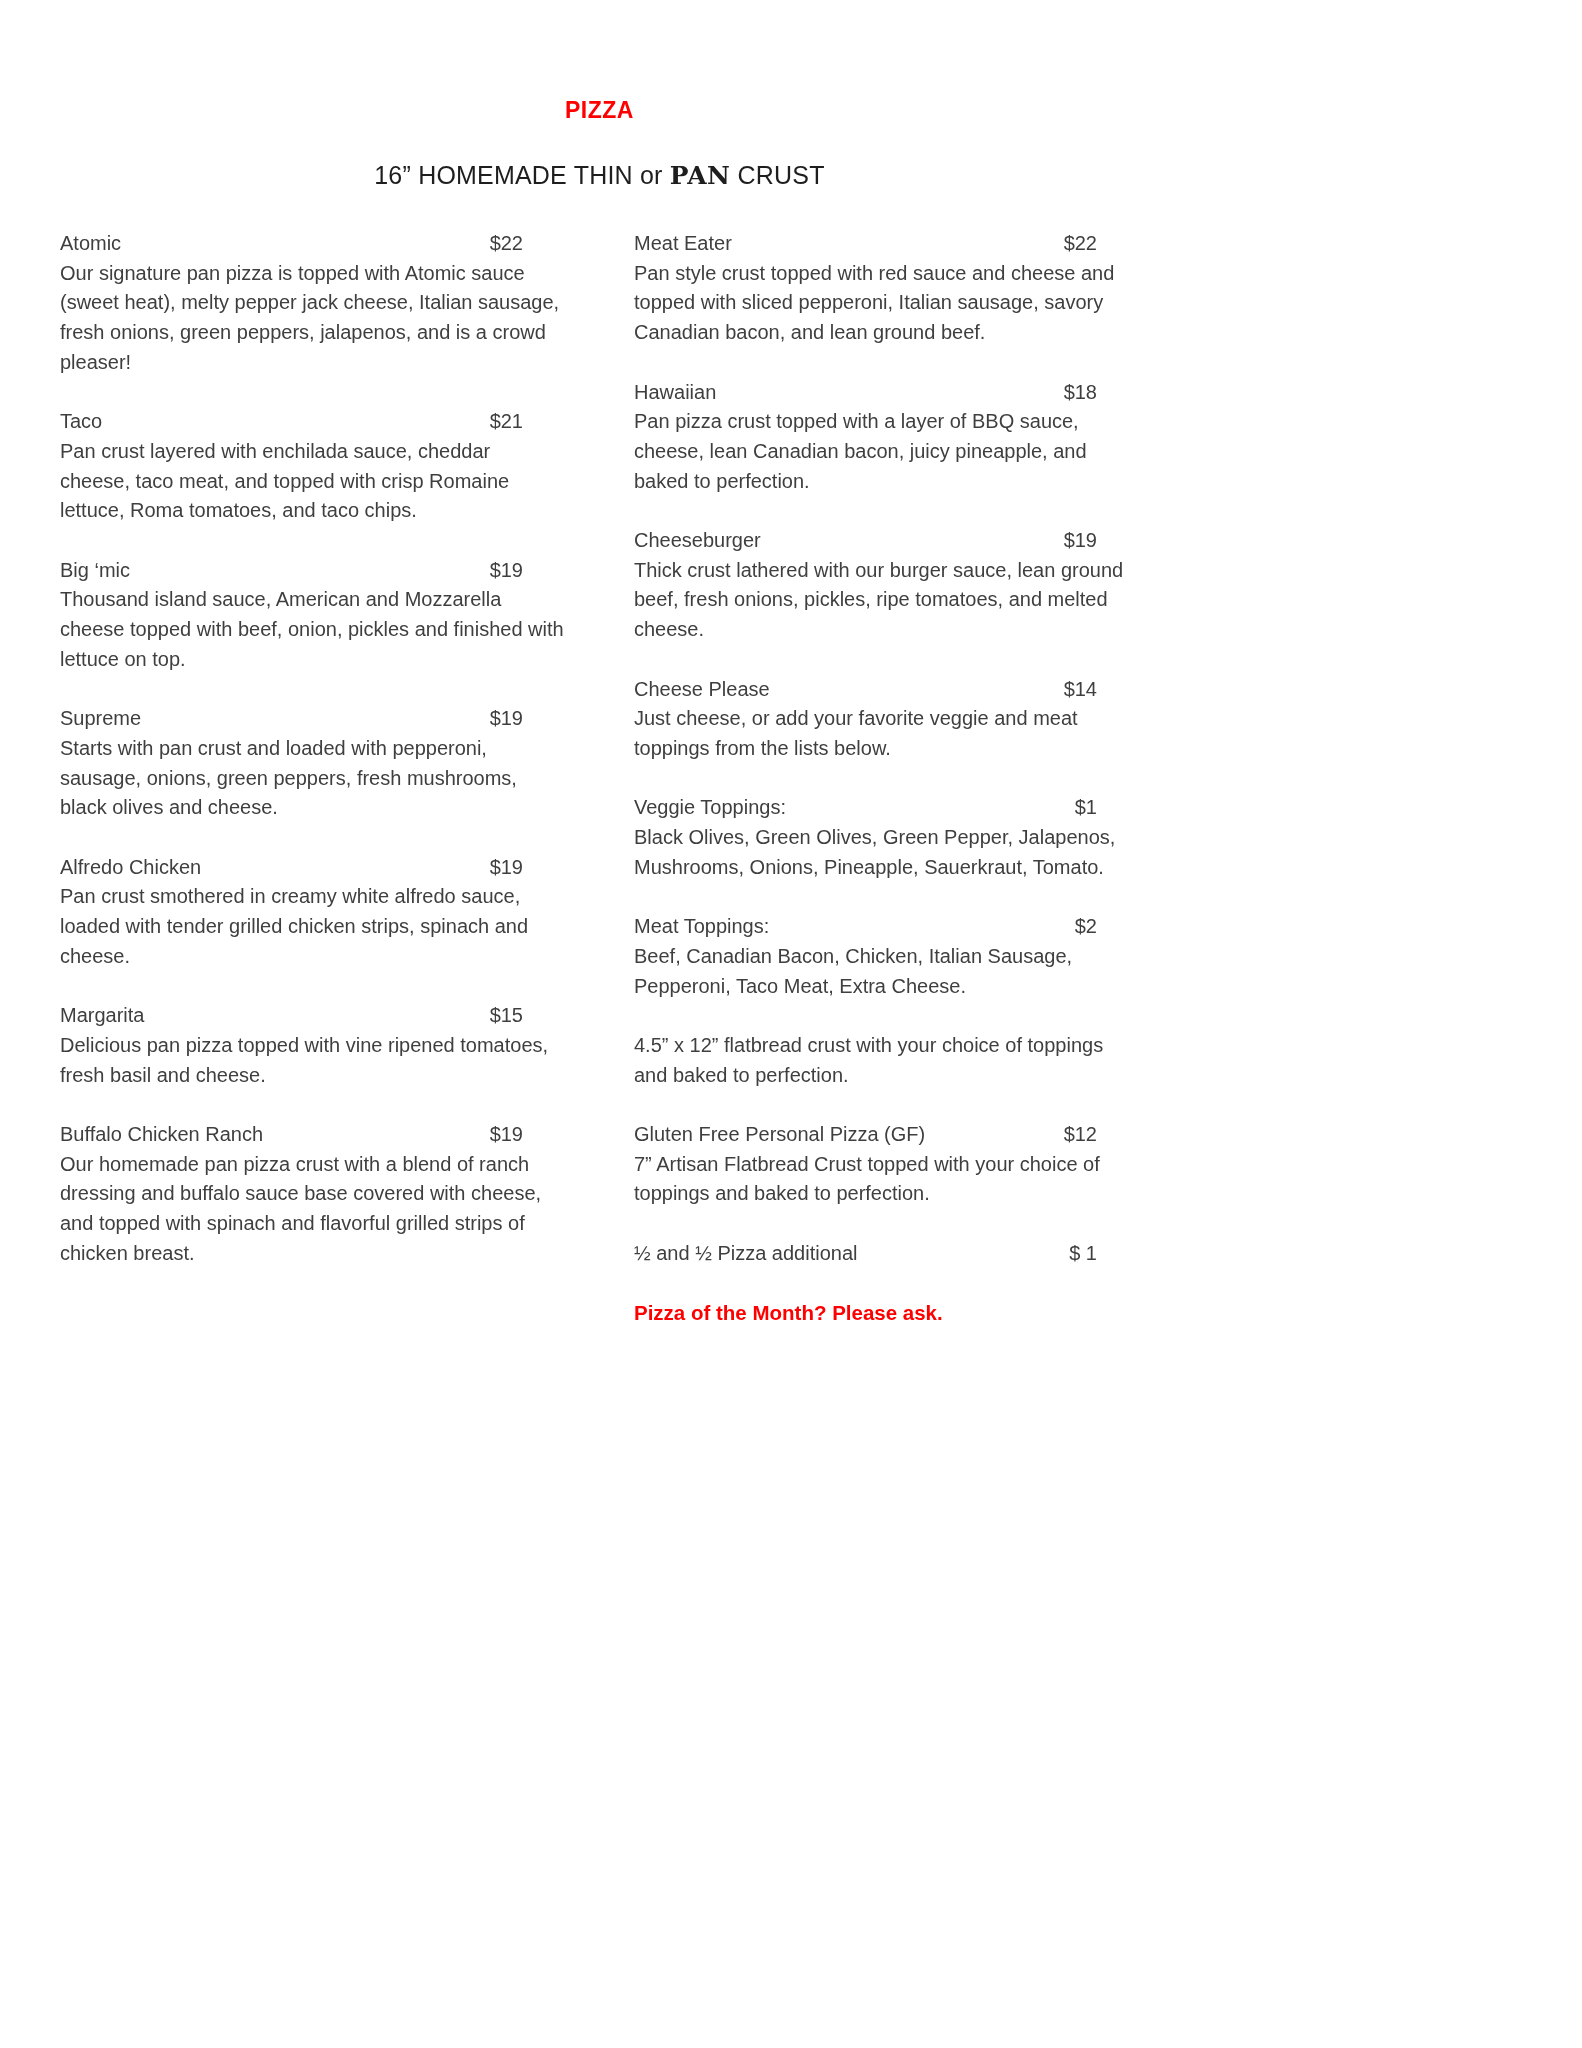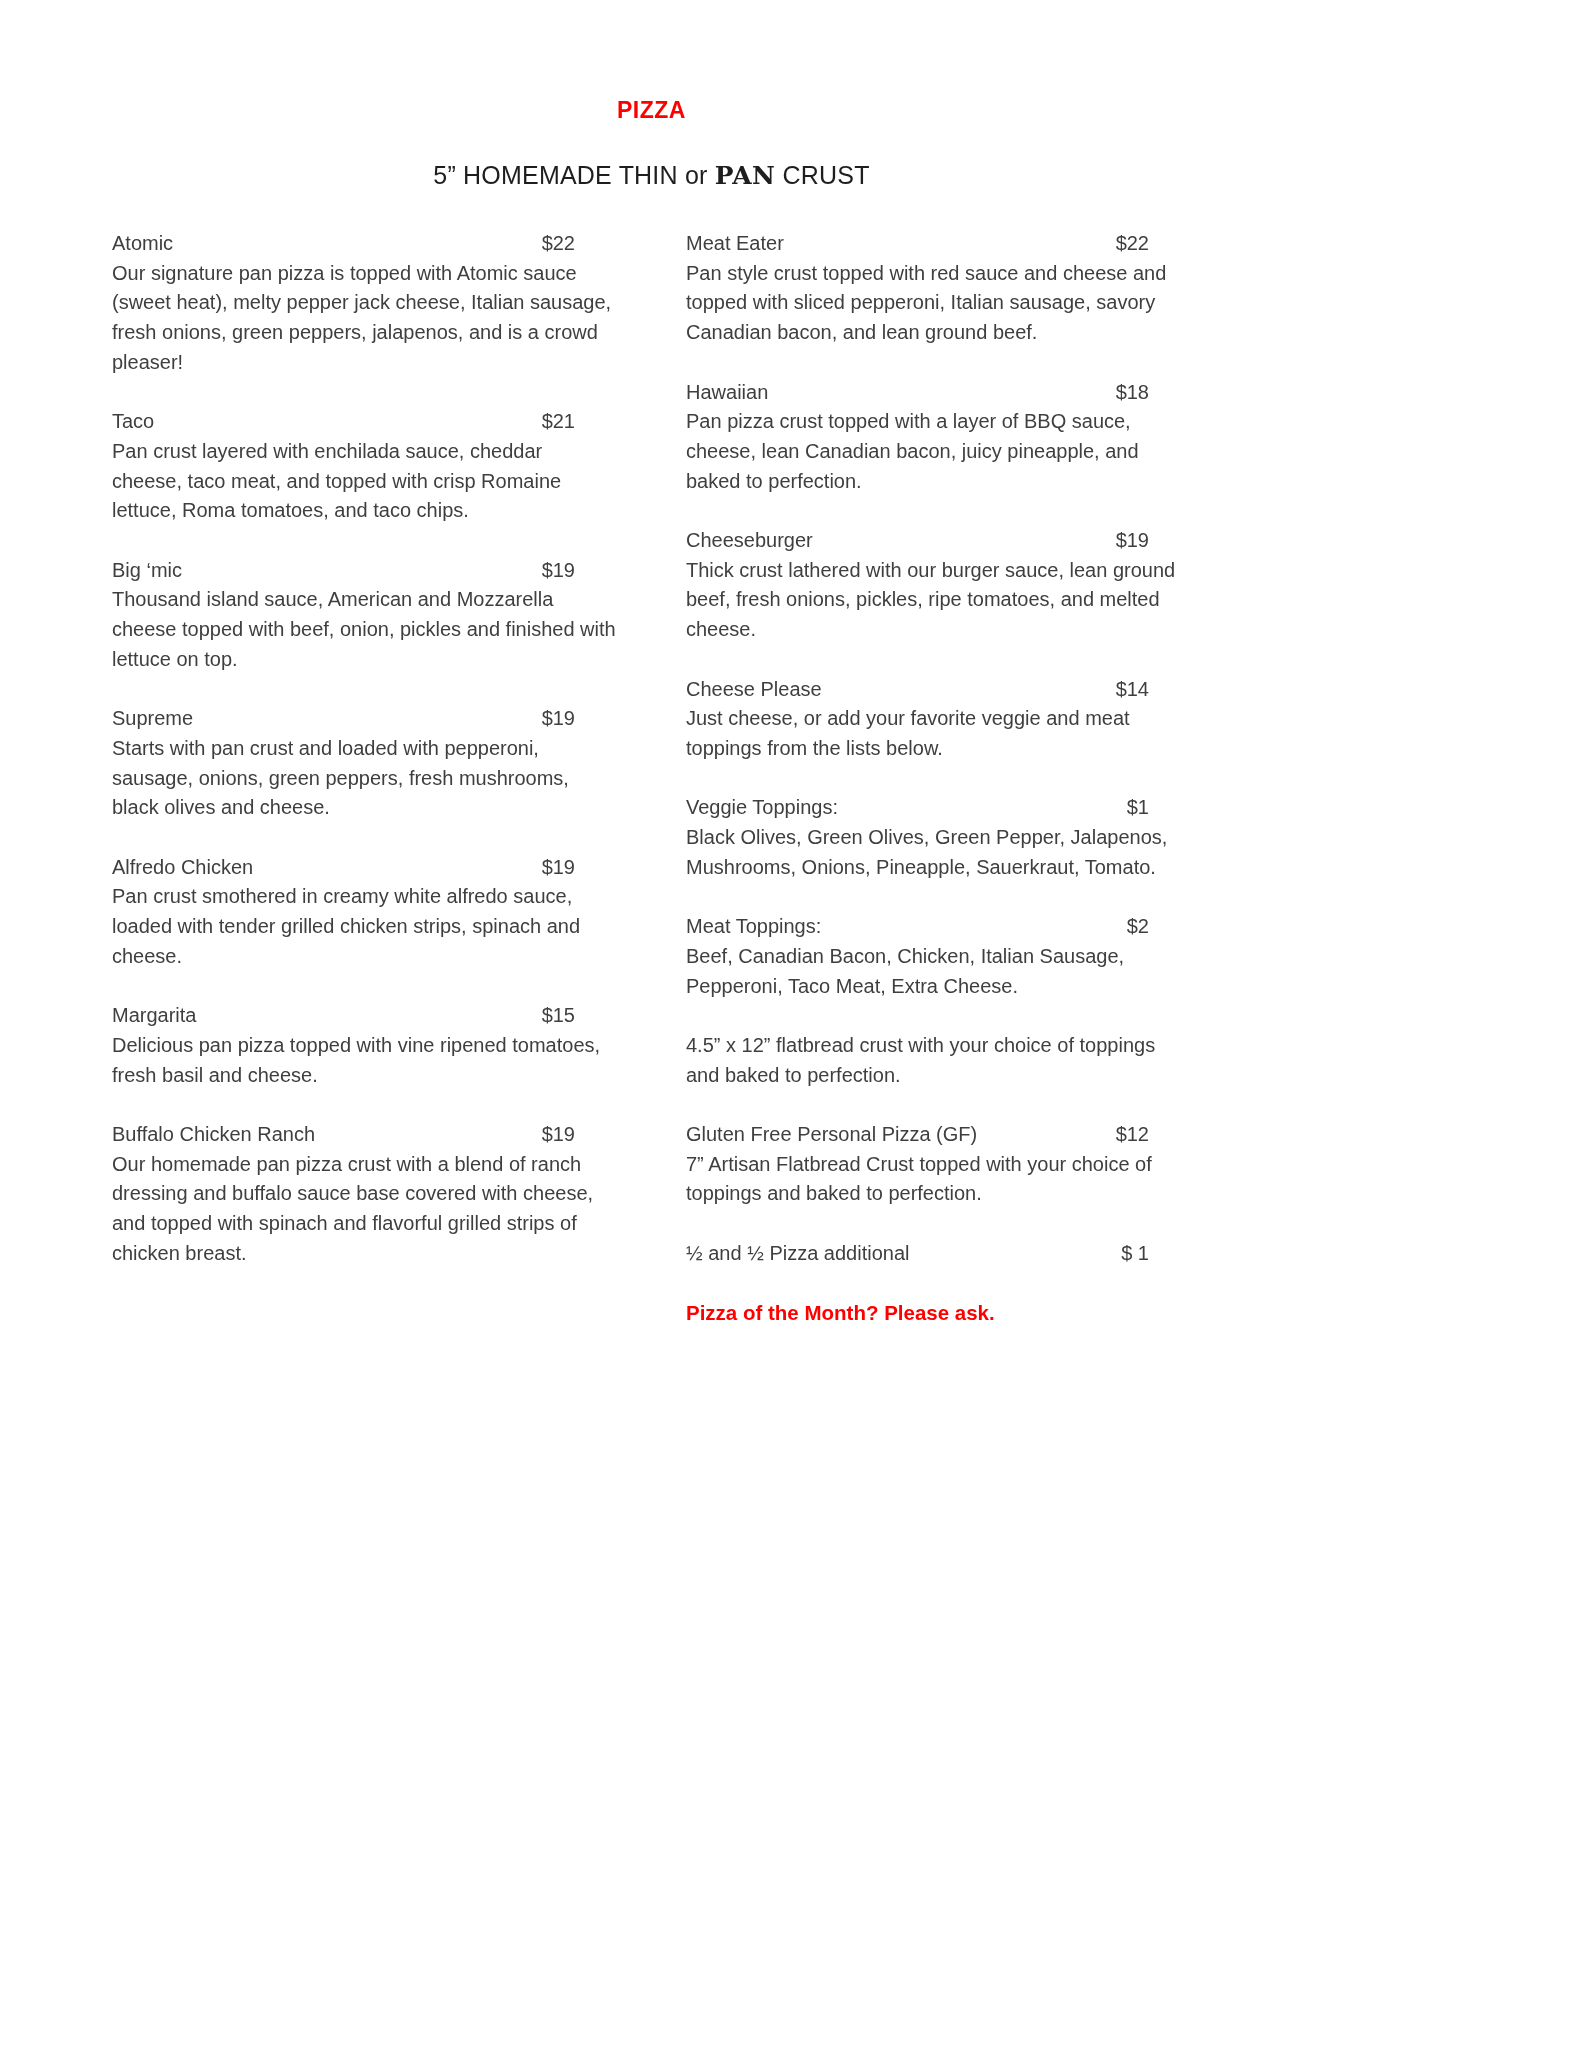--- a/index.html
+++ b/index.html
@@ -8,21 +8,21 @@
     width: 1582px;
     height: 2048px;
     font-family: "Liberation Sans", sans-serif;
     color: var(--text-color, #3f3f3f);
     overflow: hidden;
   }
   .page {
     width: 1582px;
     height: 2048px;
     padding-top: 96px;
-    padding-left: 112px;
+    padding-left: 60px;
     background: #ffffff;
   }
   .content { width: 1079px; }
   .title {
     text-align: center;
     font-size: 23px;
     font-weight: 700;
     letter-spacing: 0.5px;
     color: var(--accent-color, #ff0000);
     line-height: 28px;
@@ -71,21 +71,21 @@
   }
 </style>
 </head>
 <body>
 
 <div class="page">
   <div class="content">
 
     <div class="title">PIZZA</div>
 
-    <div class="subtitle"><span>5” HOMEMADE THIN or </span><span class="pan">PAN</span><span> CRUST</span></div>
+    <div class="subtitle"><span>16” HOMEMADE THIN or </span><span class="pan">PAN</span><span> CRUST</span></div>
 
     <div class="columns">
       <div class="col col-left" id="col-left">
           <div class="item">
             <div class="item-row">
               <span class="item-name">Atomic</span>
               <span class="item-price">$22</span>
             </div>
             <p class="item-desc">Our signature pan pizza is topped with Atomic sauce (sweet heat), melty pepper jack cheese, Italian sausage, fresh onions, green peppers, jalapenos, and is a crowd pleaser!</p>
           </div>

